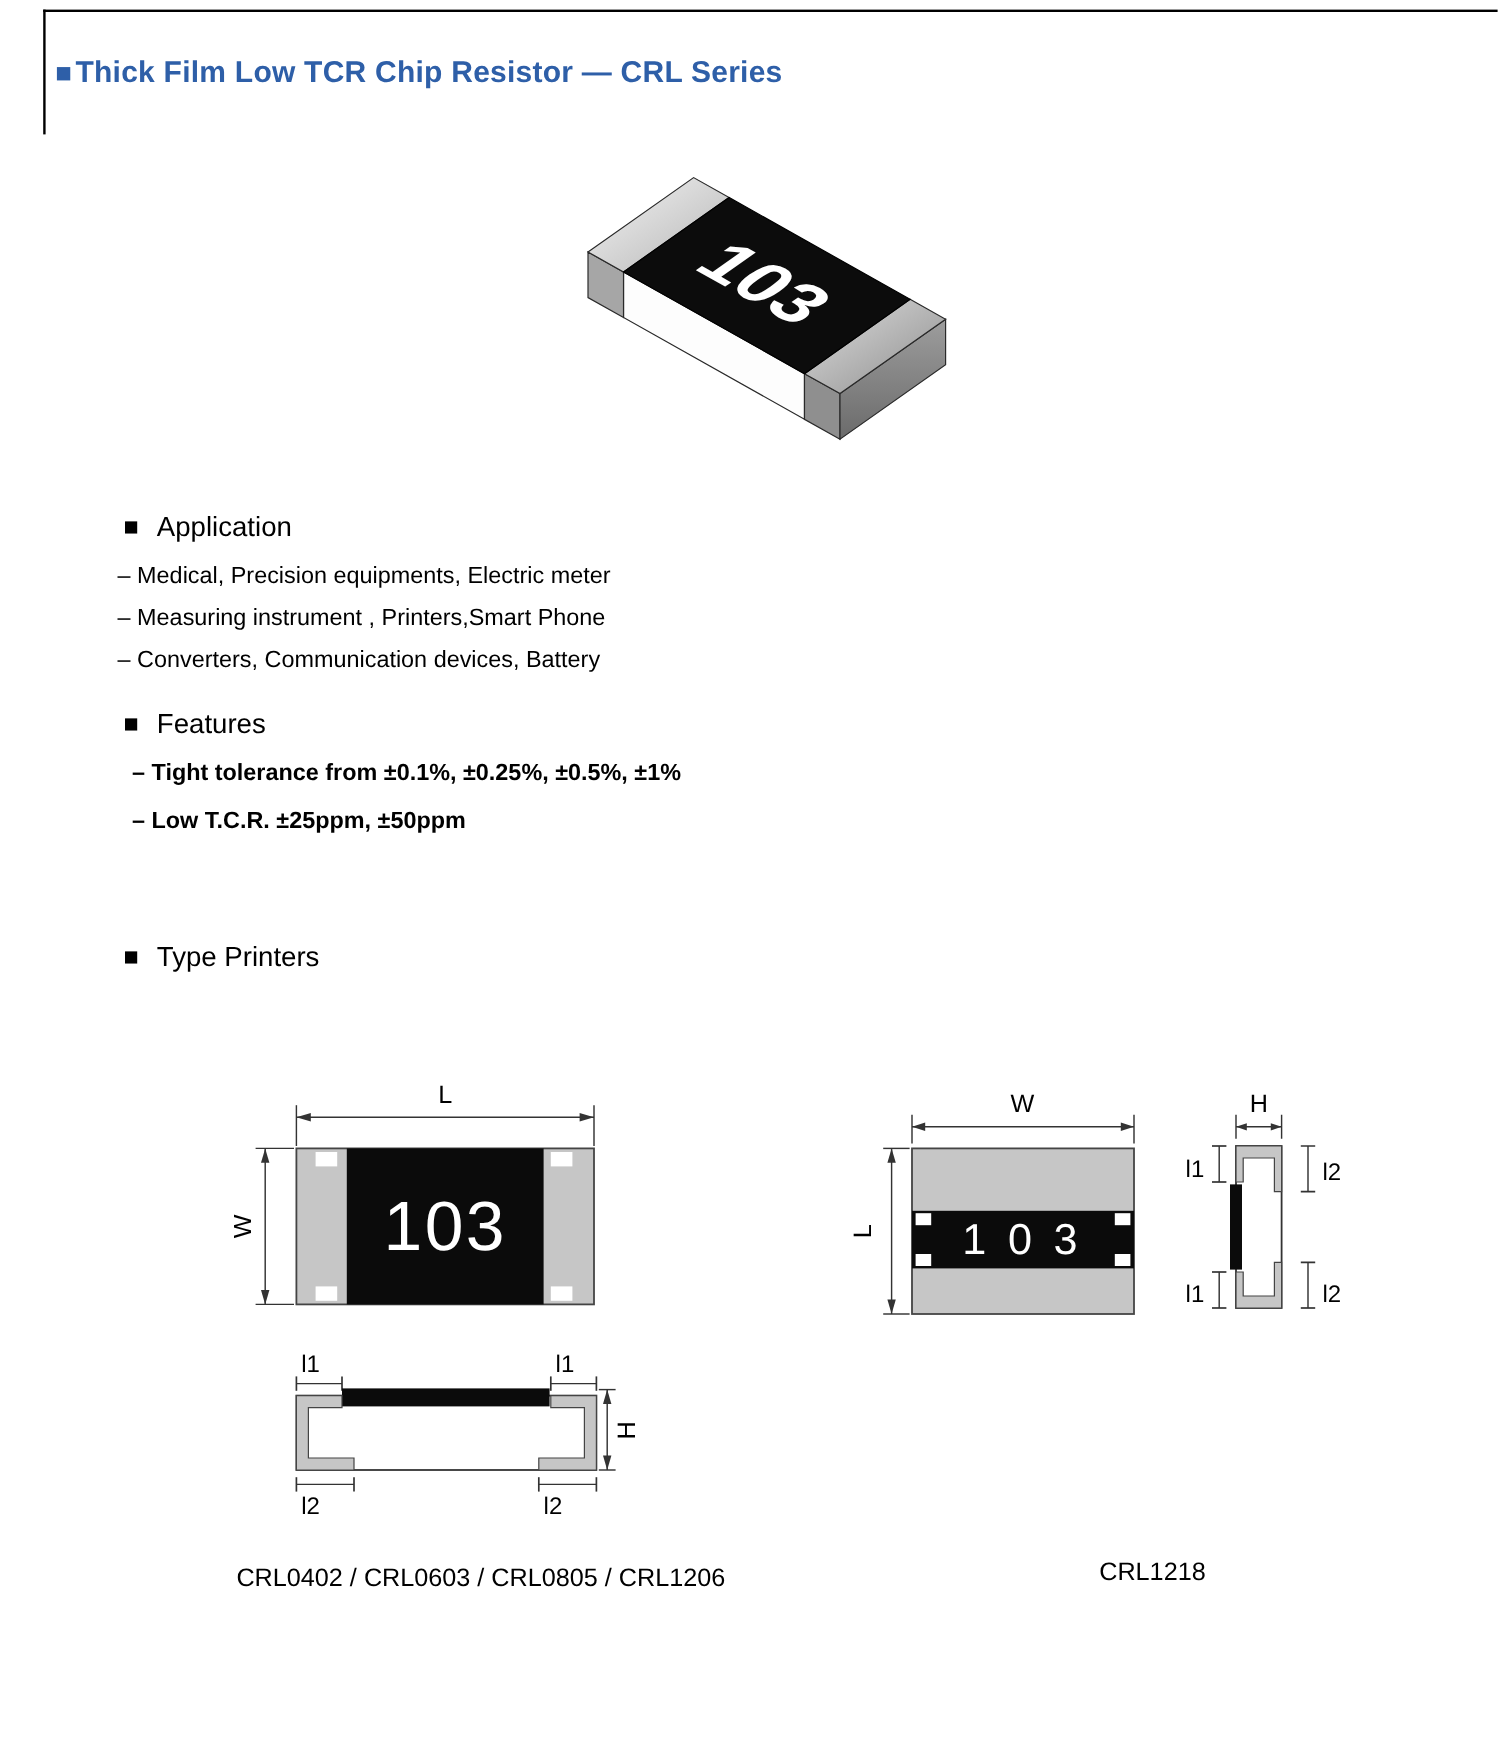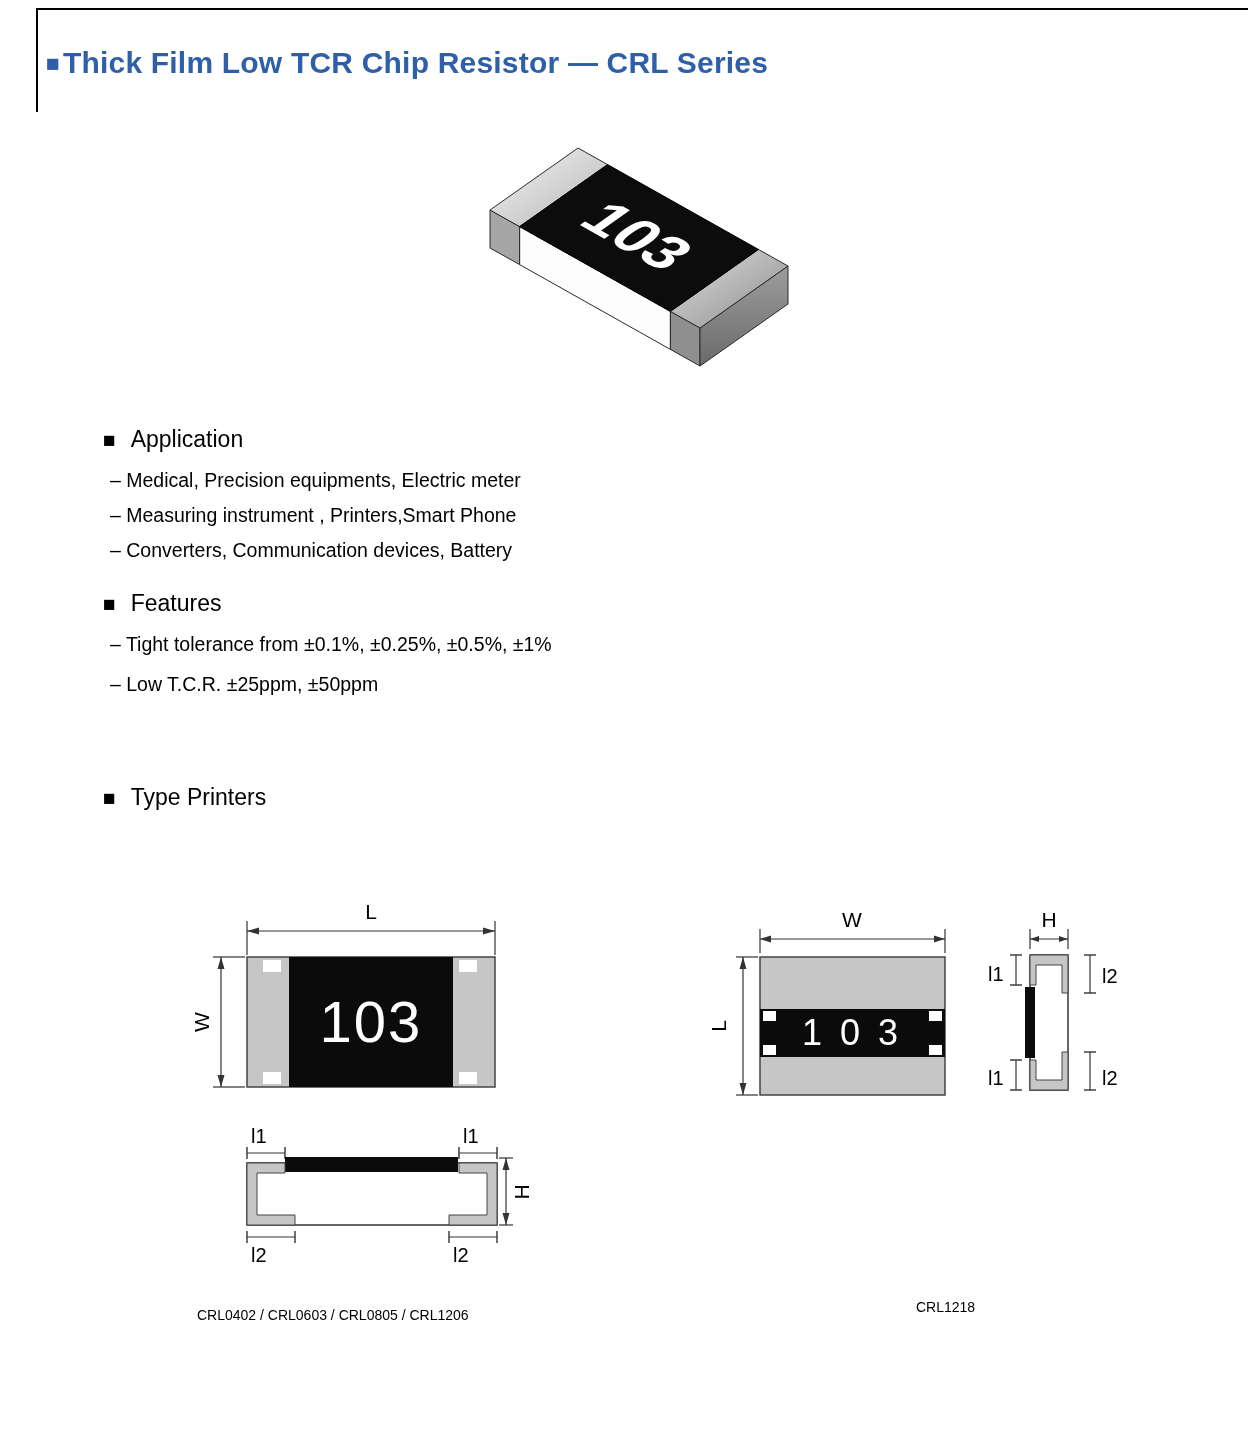--- a/index.html
+++ b/index.html
@@ -3,36 +3,36 @@
 <meta charset="utf-8">
 <style>
   html,body{margin:0;padding:0;background:#fff;}
   .page{position:relative;width:1256px;height:1452px;background:#ffffff;
         font-family:"Liberation Sans",sans-serif;color:#000;overflow:hidden;}
   .border-top{position:absolute;left:36px;top:8px;width:1212px;height:2px;background:#000;}
   .border-left{position:absolute;left:36px;top:8px;width:2px;height:104px;background:#000;}
 
   .title{position:absolute;left:46px;top:46px;margin:0;display:flex;align-items:center;color:#2E5FA8;}
   .title-bullet{font-size:23px;margin-right:3px;line-height:1;}
-  .title-text{font-size:30px;font-weight:bold;letter-spacing:0.2px;}
+  .title-text{font-size:25px;font-weight:bold;letter-spacing:0.2px;}
 
   .heading{position:absolute;display:flex;align-items:center;}
   .heading .bullet{font-size:21px;margin-right:15px;line-height:1;color:#000;}
   .heading .label{font-size:23px;font-weight:normal;}
   #app-heading{left:103px;top:426px;}
   #feat-heading{left:103px;top:590px;}
   #dim-heading{left:103px;top:784px;}
 
   .list{position:absolute;font-size:19.5px;}
-  #app-list{left:110px;top:469px;}
-  #feat-list{left:110px;top:633px;}
+  #app-list{left:98px;top:469px;}
+  #feat-list{left:110px;top:633px;font-weight:bold;}
   #app-list .item{margin-bottom:12px;}
   #feat-list .item{margin-bottom:17px;}
 
-  .caption{position:absolute;font-size:14px;}
+  .caption{position:absolute;font-size:21px;}
   #caption-left{left:197px;top:1299px;line-height:33px;}
   #caption-right{left:916px;top:1299px;}
 
   #resistor-art{position:absolute;left:478px;top:138px;}
   #drawing-left{position:absolute;left:195px;top:885px;}
   #drawing-right{position:absolute;left:700px;top:885px;}
 
   svg line{stroke:#333;stroke-width:1.2;}
   svg .tick{stroke:#333;stroke-width:1.4;}
   svg .dimtext{font-family:"Liberation Sans",sans-serif;font-size:21px;fill:#000;}

